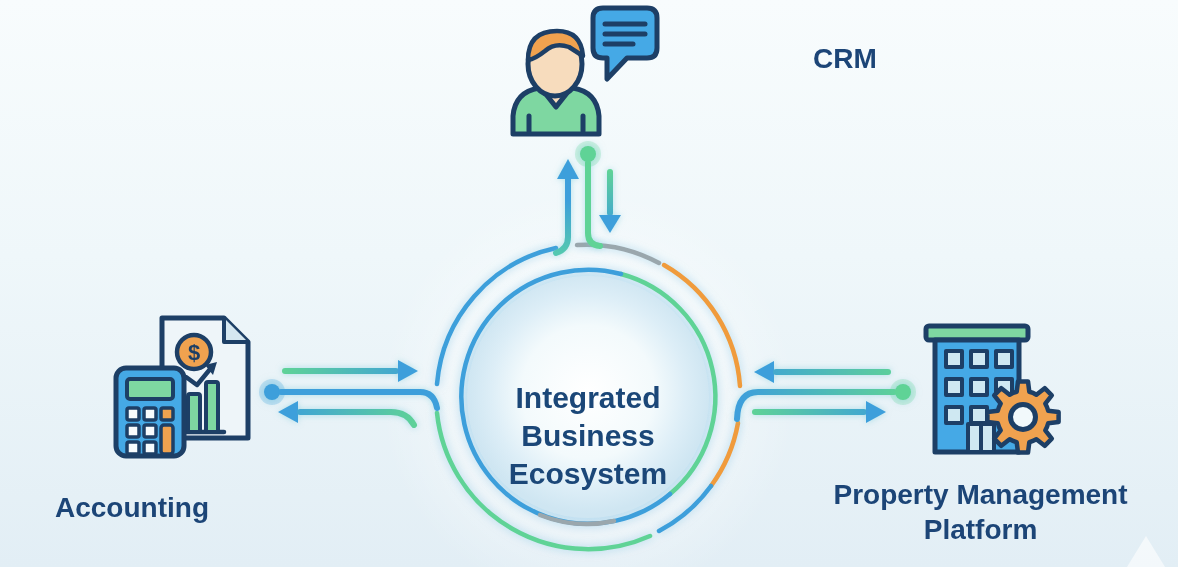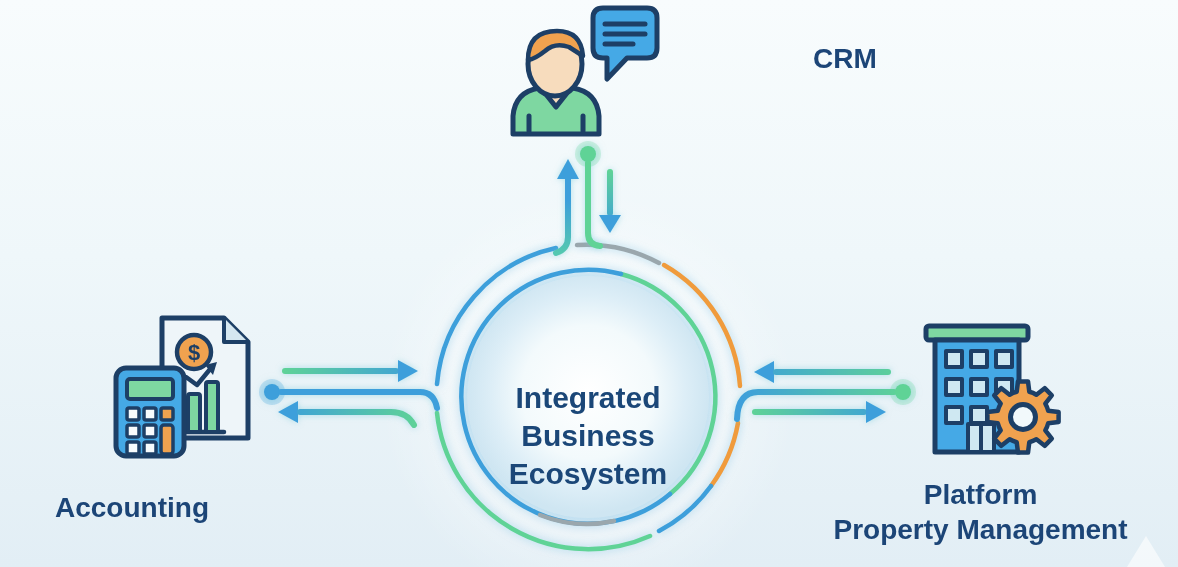--- a/index.html
+++ b/index.html
@@ -202,18 +202,18 @@
 
   <div class="label label-crm">
     <div>CRM</div>
   </div>
 
   <div class="label label-accounting">
     <div>Accounting</div>
   </div>
 
   <div class="label label-property">
+    <div>Property Management</div>
     <div>Platform</div>
-    <div>Property Management</div>
   </div>
 
   <div class="watermark"></div>
 </div>
 
 </body></html>

